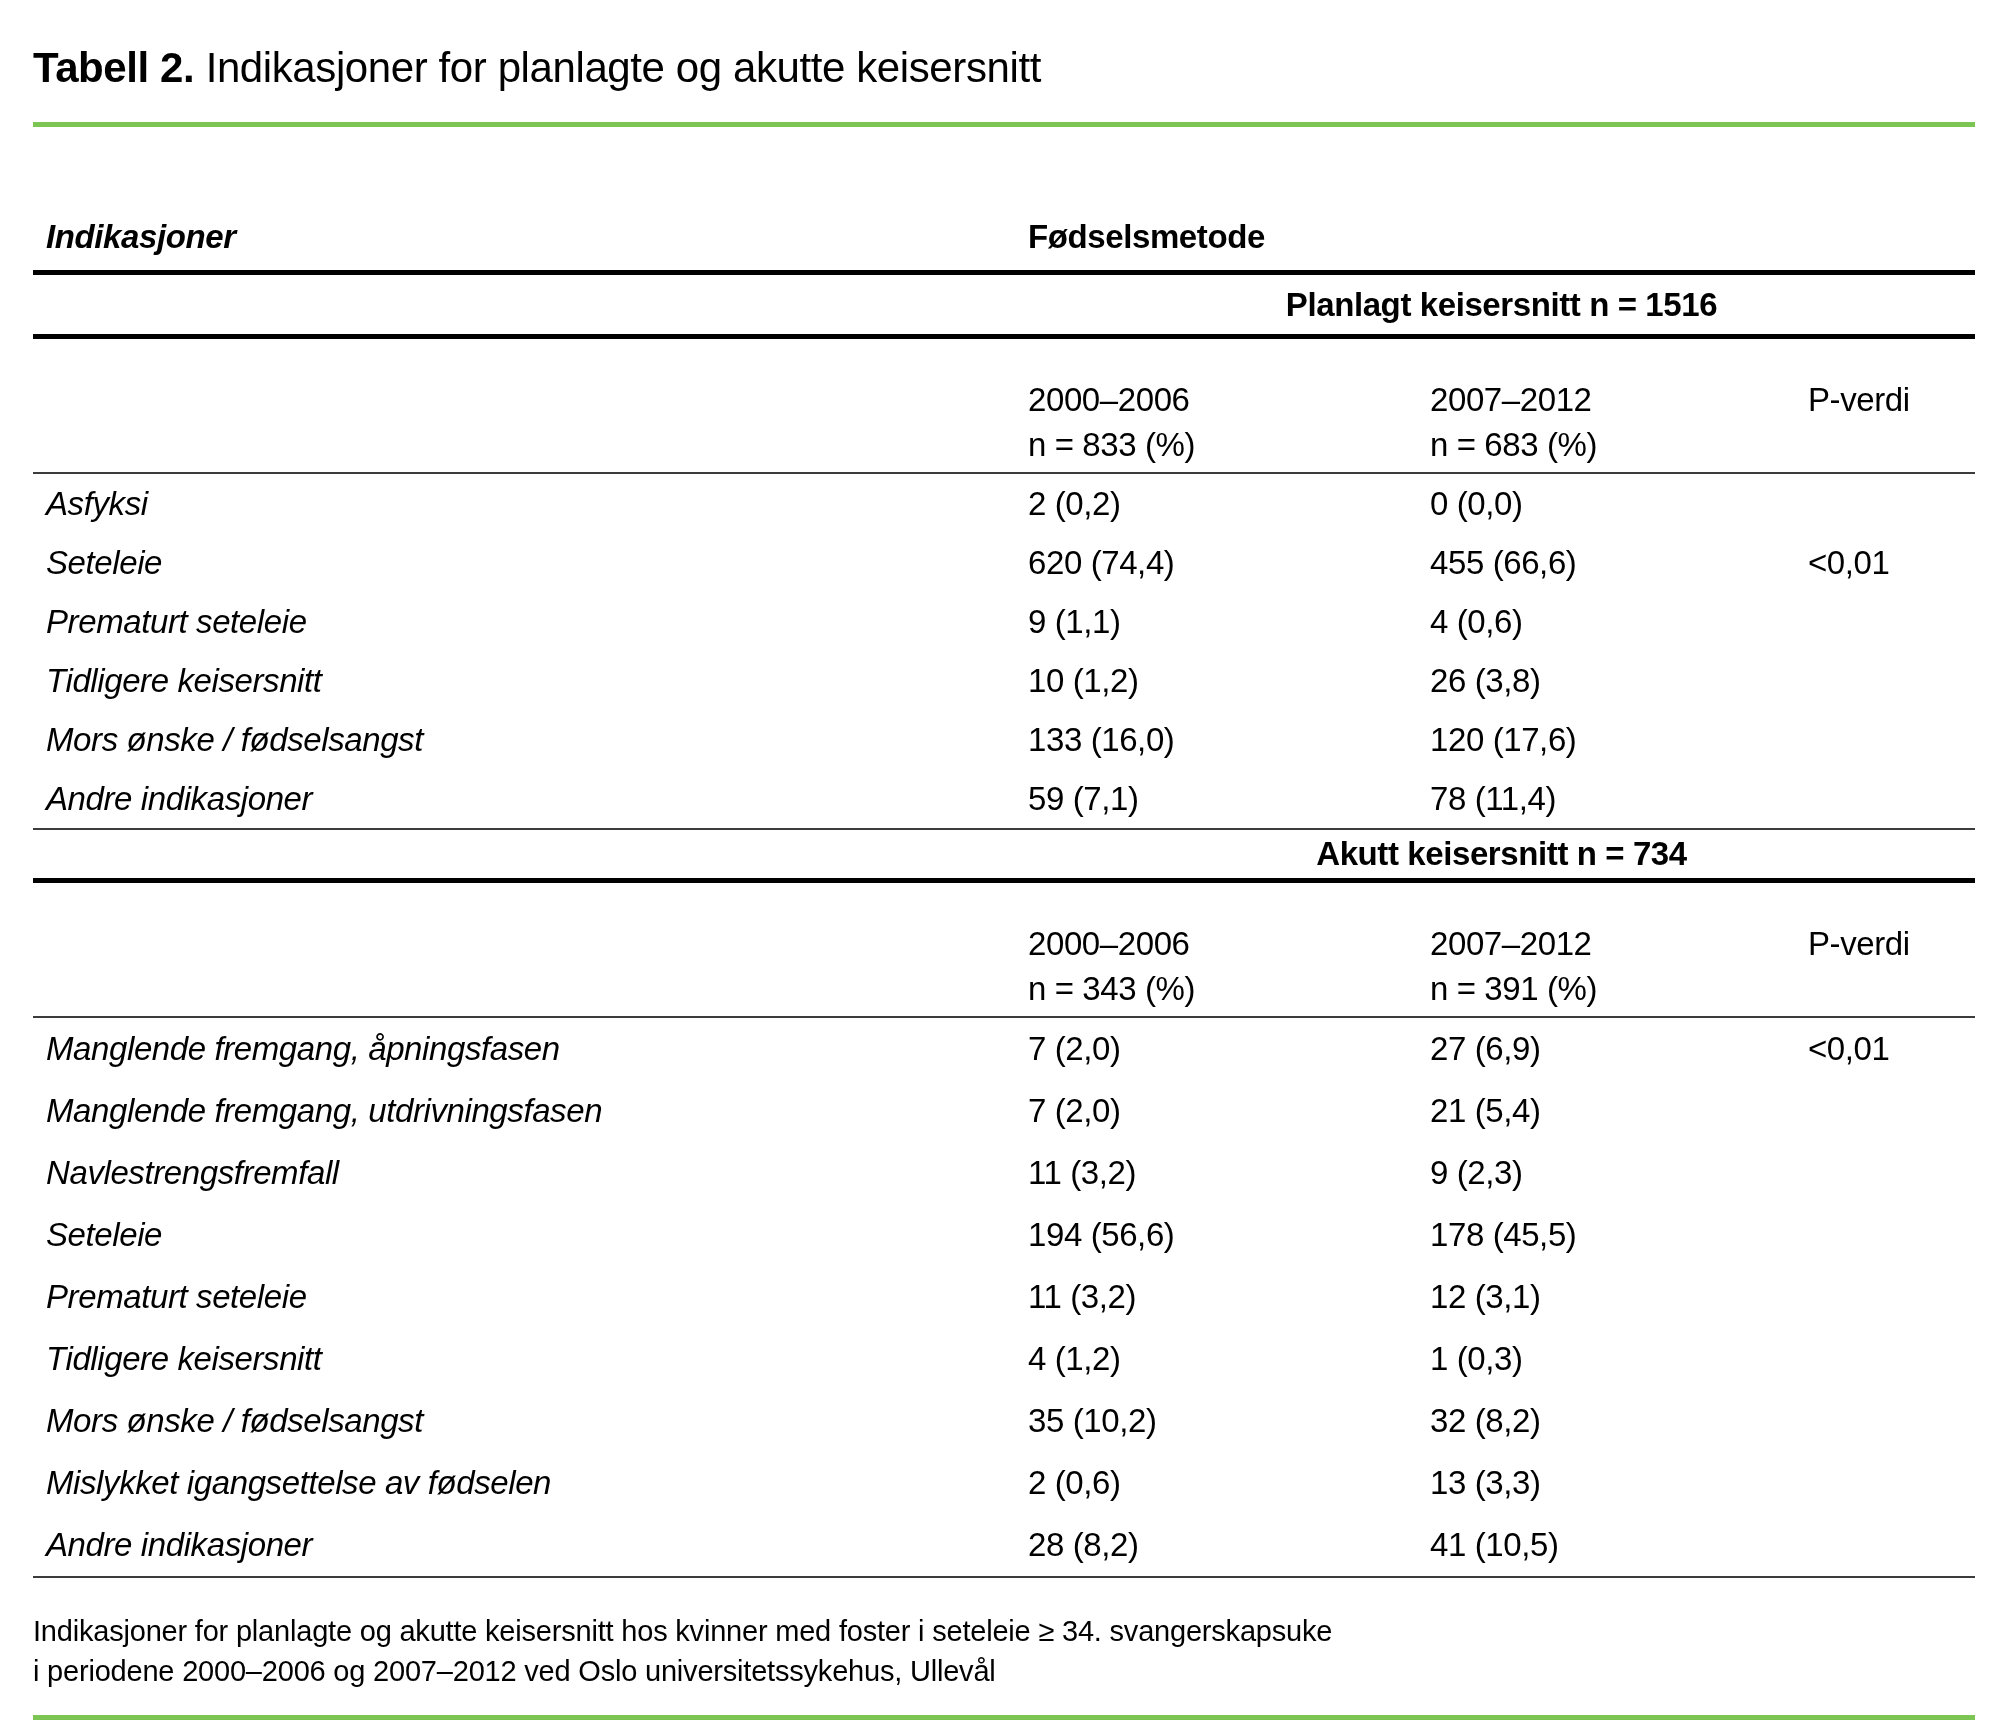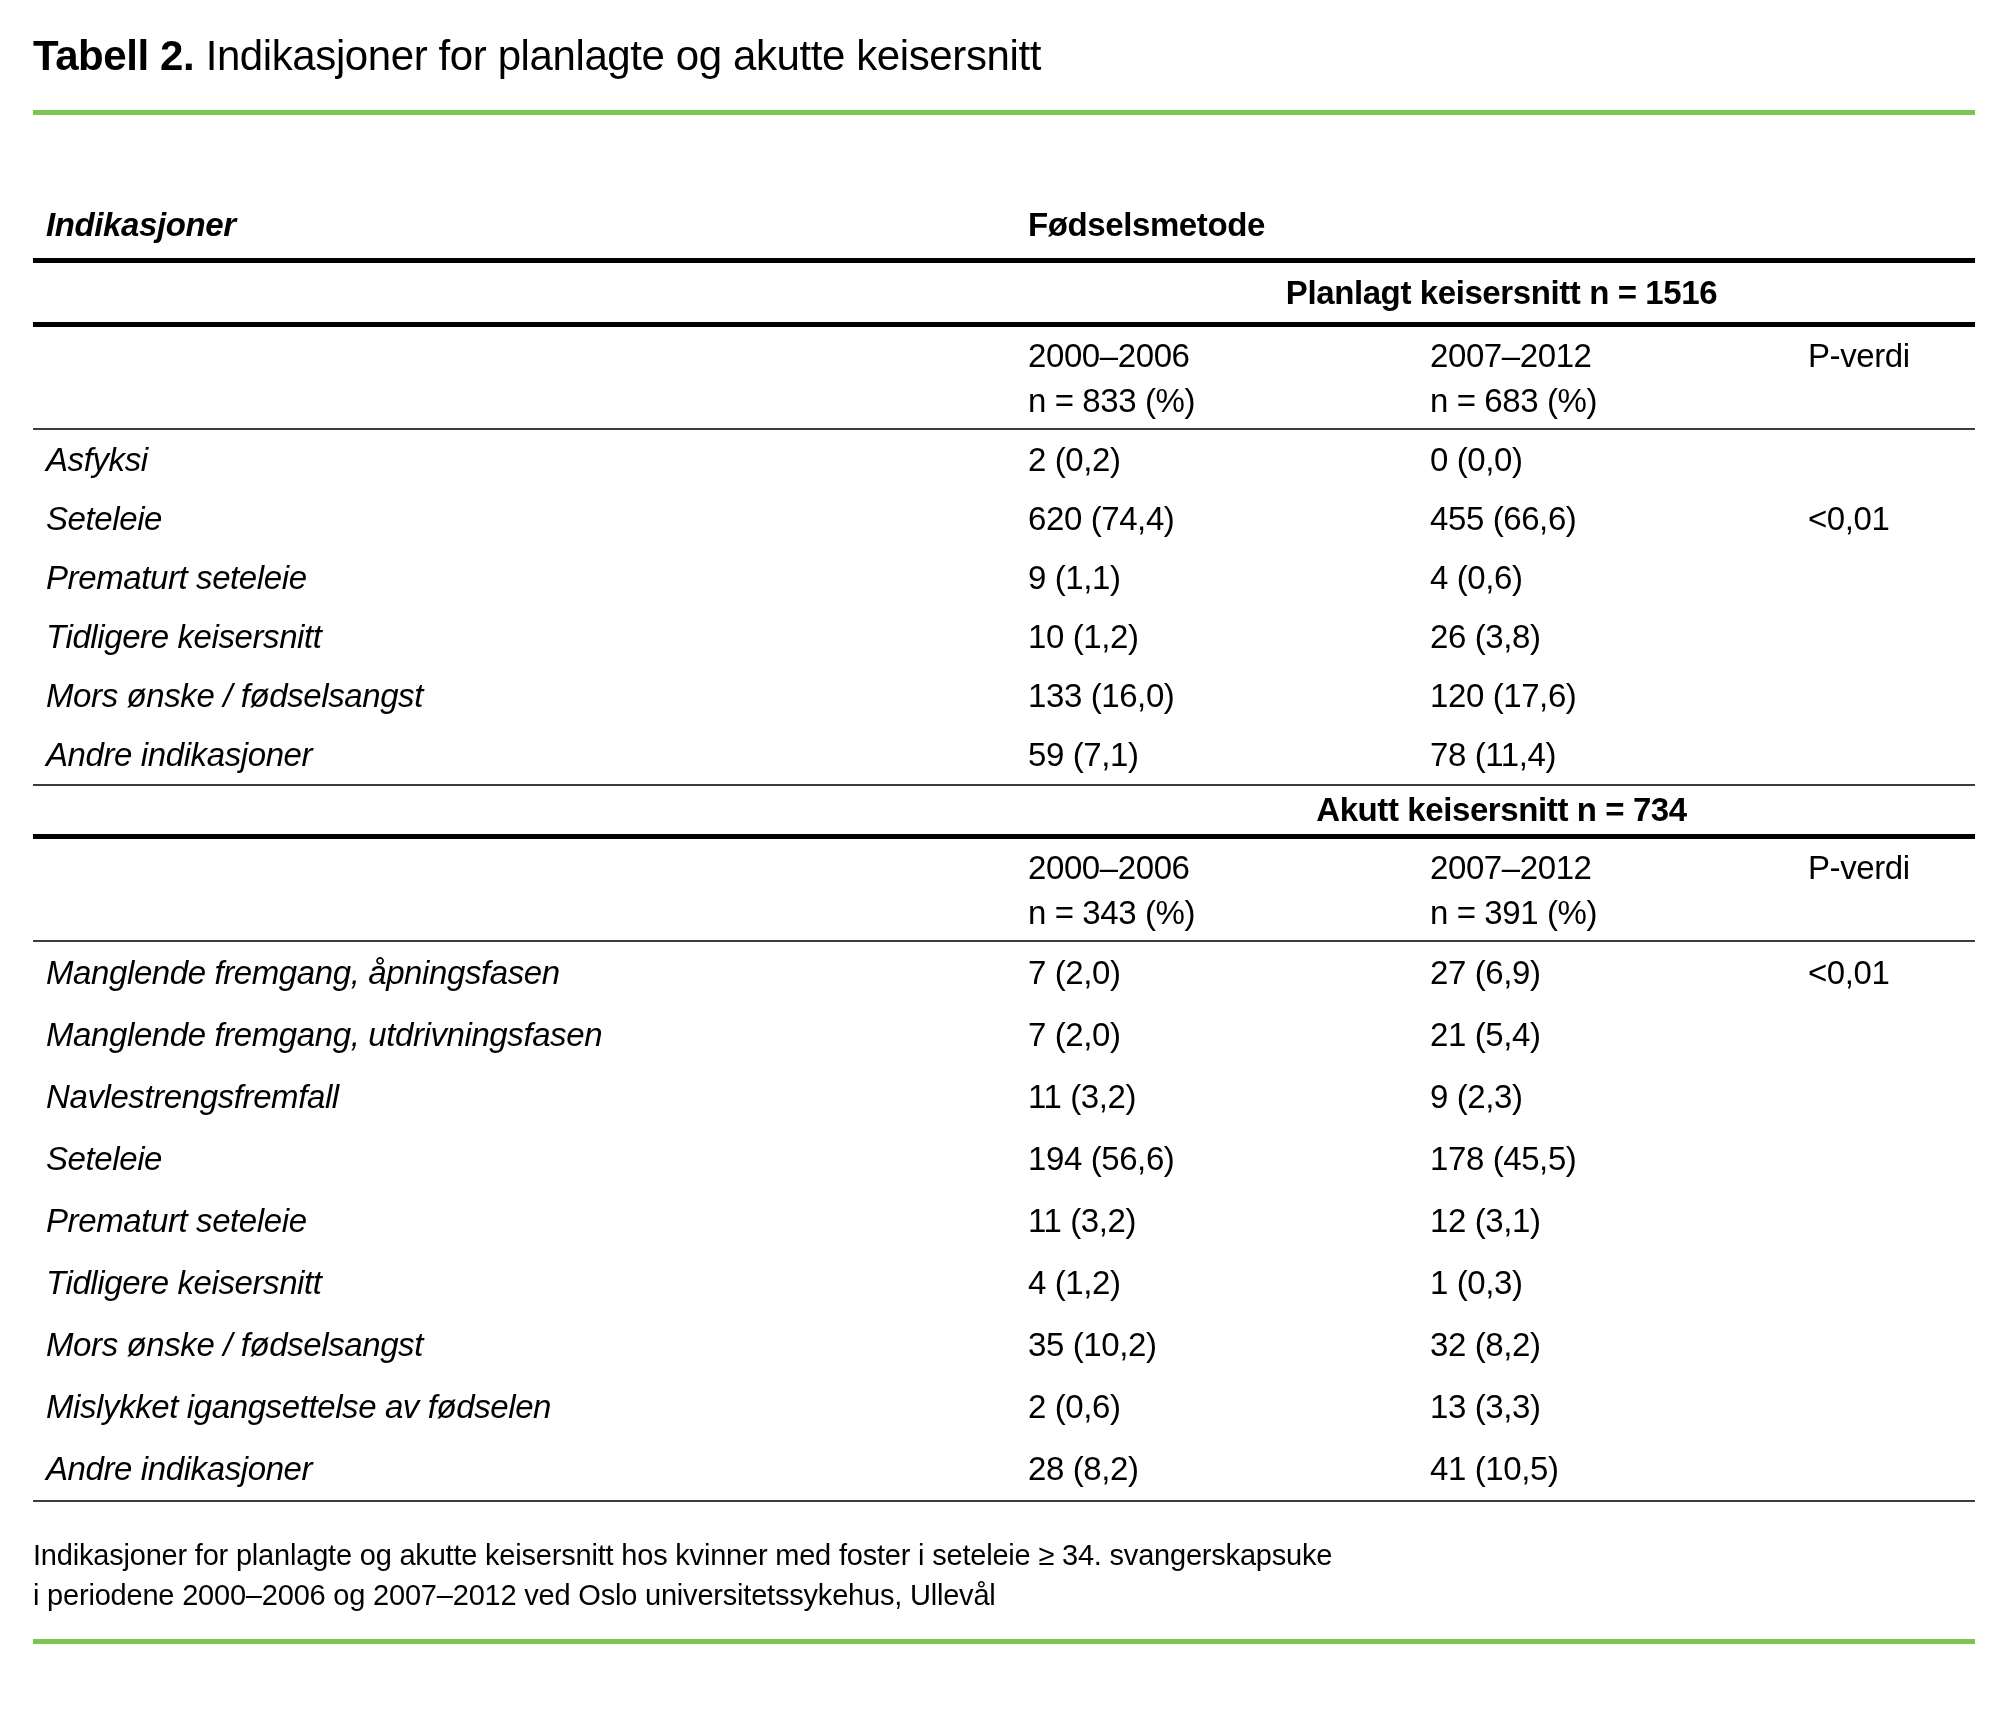--- a/index.html
+++ b/index.html
@@ -7,42 +7,42 @@
   body {
     width:2000px; height:1730px;
     font-family:"Liberation Sans", sans-serif;
     color:#000000;
     letter-spacing:-0.4px;
     overflow:hidden;
   }
   .content { margin:0 25px 0 33px; width:1942px; }
 
   
-  .title { margin-top:28px; font-size:42px; line-height:56px; }
+  .title { margin-top:40px; font-size:42px; line-height:56px; }
   .title .t-bold { font-weight:700; }
 
   
   .rule-green { height:5px; background:#7DC552; margin-top:26px; }
   .rule-green-bottom { margin-top:24px; }
   .rule-thick { height:5px; background:#000; }
   .rule-thin  { height:2px; background:#3c3c3c; }
 
   
   .grid { display:grid; grid-template-columns:995px 402px 378px 1fr; }
 
   .cell-label { padding-left:13px;font-style:italic; }
   .table-header-row {
     height:143px; align-items:end; padding-bottom:14px;
     font-size:33px; font-weight:700;
   }
   .section-title-row { height:59px; align-items:center; font-size:33px;text-align:center; }
   .section-title-row .section-title { grid-column:2 / 5; font-weight:700; }
   .section-title-row.akutt { height:48px; }
 
-  .colheader-row { padding:6px 0 5px 0; font-size:33px; }
+  .colheader-row { padding:6px 0 5px 0; font-size:33px;margin-top:32px; }
   .colheader-row .stack div { line-height:45px; }
   .colheader-row .pcol { line-height:45px; }
 
   .tr { height:59px; align-items:center; font-size:33px; }
   .tr.s2 { height:62px; }
 
   
   .footnote { margin-top:33px; font-size:29px; line-height:40px; letter-spacing:-0.2px; }
 </style>
 </head>

